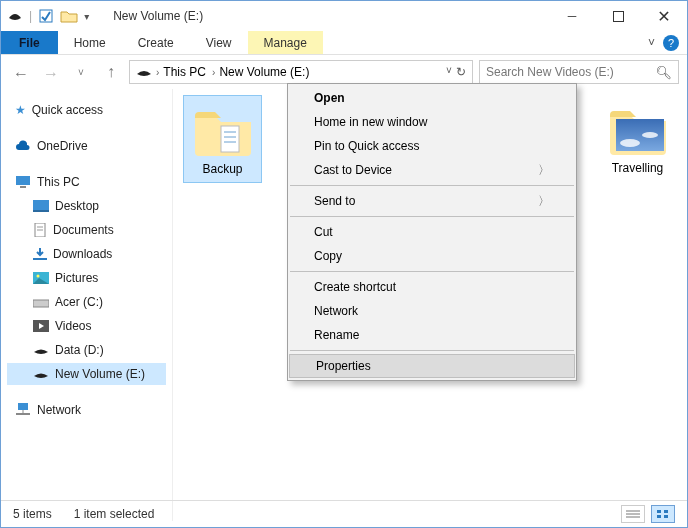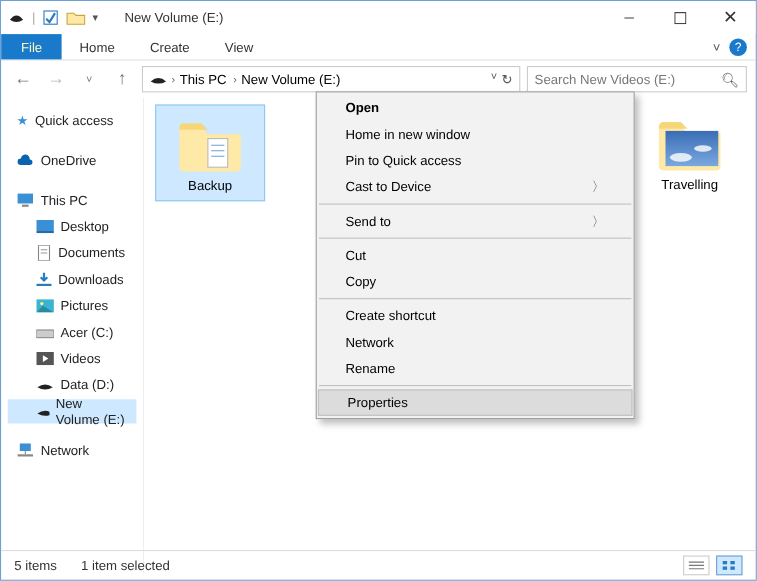--- a/index.html
+++ b/index.html
@@ -5,36 +5,36 @@
     * { margin:0; padding:0; box-sizing:border-box; font-family:"Segoe UI",sans-serif; font-size:12px; }
     body { width:688px; height:528px; background:#fff; border:1px solid #6ea0d6; overflow:hidden; position:relative; }
     .titlebar { height:30px; display:flex; align-items:center; background:#fff; }
     .titlebar .qat { display:flex; align-items:center; padding:0 6px; gap:6px; }
     .titlebar .tools-tab { background:#fdf6b5; height:22px; padding:0 12px; display:flex; align-items:center; margin-left:110px; color:#444;}
     .titlebar .title { margin-left:18px; color:#333; }
     .winbtns { margin-left:auto; display:flex; }
     .winbtn { width:46px; height:30px; display:flex; align-items:center; justify-content:center; color:#333;}
     .ribbon { height:24px; border-bottom:1px solid #e1e1e1; display:flex; align-items:stretch; }
     .tab { padding:0 16px; display:flex; align-items:center; color:#333; }
-    .tab.file { background:#1979ca; color:#fef9c3; padding:0 18px;}
+    .tab.file { background:#1979ca; color:#0f172a; padding:0 18px;font-weight:bold;}
     .tab.manage { background:#fdf6b5; }
     .ribbon .ribbon-right { margin-left:auto; display:flex; align-items:center; padding-right:8px; gap:8px; color:#555;}
     .help-icon { width:16px; height:16px; border-radius:50%; background:#1979ca; color:#fff; font-size:11px; display:flex; align-items:center; justify-content:center;}
     .addrrow { height:34px; display:flex; align-items:center; padding:4px 8px; gap:6px;}
     .navarrow { width:24px; height:24px; display:flex; align-items:center; justify-content:center; color:#777;}
     .addrbox { flex:1; height:24px; border:1px solid #ccc; display:flex; align-items:center; padding:0 6px; gap:4px;}
     .addrbox .crumb { display:flex; align-items:center; gap:2px;}
     .searchbox { width:200px; height:24px; border:1px solid #ccc; display:flex; align-items:center; padding:0 6px; color:#777;}
     .body { display:flex; height:432px; }
     .sidebar { width:178px; padding:8px 2px; border-right:1px solid #eee; overflow:hidden;}
     .navitem { display:flex; align-items:center; gap:6px; height:22px; padding:0 8px; margin:2px 4px; color:#222;}
     .navitem.sel { background:#cde8ff;}
     .spacer { height:10px; }
     .content { flex:1; position:relative; padding:6px 10px; display:flex; align-items:flex-start; gap:18px;}
-    .folder { width:100px; display:flex; flex-direction:column; align-items:center; gap:4px; padding:6px;}
+    .folder { width:79px; display:flex; flex-direction:column; align-items:center; gap:4px; padding:6px;}
     .folder.sel { background:#cde8ff; border:1px solid #8cc7f3; }
     .folder .ico { width:64px; height:56px;}
     .contextmenu { position:absolute; left:286px; top:82px; width:290px; background:#f2f2f2; border:1px solid #a0a0a0; box-shadow:4px 4px 6px rgba(0,0,0,.25); padding:2px 0;}
     .mi { height:24px; display:flex; align-items:center; padding:0 26px 0 26px; color:#000;}
     .mi.hl { background:#dcdcdc; border:1px solid #bfbfbf; margin:0 1px;}
     .mi.bold { font-weight:600;}
     .mi .arrow { margin-left:auto; color:#555;}
     .sep { height:1px; background:#c0c0c0; margin:3px 2px;}
     .statusbar { height:27px; border-top:1px solid #ddd; display:flex; align-items:center; padding:0 12px; gap:22px; color:#333; position:absolute; bottom:0; left:0; right:0;}
     .status-right { margin-left:auto; display:flex; gap:6px; align-items:center;}
@@ -70,20 +70,21 @@
       </div>
     <div class="winbtn" style="font-size:16px">✕</div>
   </div>
 </div>
 
 <div class="ribbon">
   <div class="tab file">File</div>
   <div class="tab">Home</div>
   <div class="tab">Create</div>
   <div class="tab">View</div>
+  <div class="tab manage">Manage</div>
   <div class="ribbon-right">
     <span>˅</span>
     <div class="help-icon">?</div>
   </div>
 </div>
 
 <div class="addrrow">
   <div class="navarrow" style="font-size:16px">←</div>
   <div class="navarrow" style="font-size:16px;color:#bbb">→</div>
   <div class="navarrow" style="font-size:10px">˅</div>

